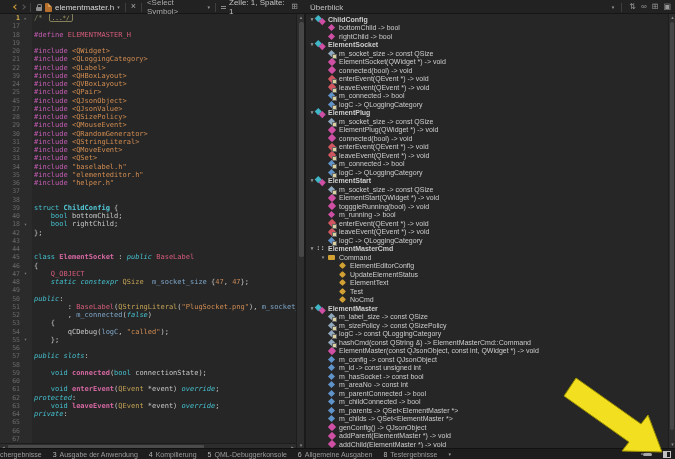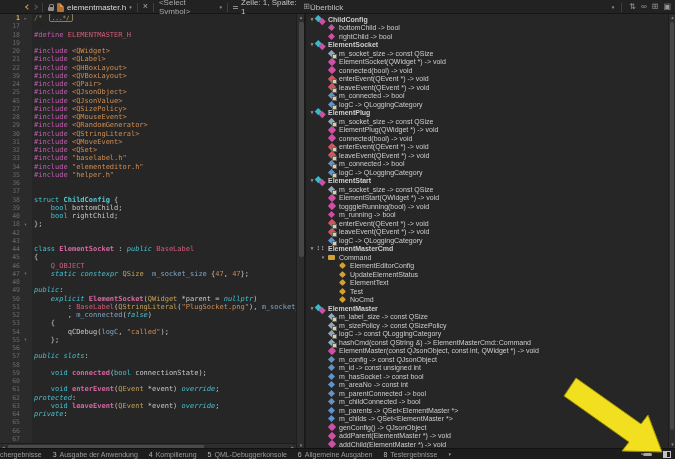--- a/index.html
+++ b/index.html
@@ -3,21 +3,21 @@
 <meta charset="utf-8">
 <style>
   *{box-sizing:border-box;margin:0;padding:0}
   html,body{width:675px;height:459px;overflow:hidden}
   body{background:#262626;font-family:"Liberation Sans",sans-serif;position:relative}
   #app{position:absolute;left:0;top:0;width:675px;height:459px;overflow:hidden}
 
   
   .toolbar{position:absolute;left:0;top:0;width:675px;height:14px;background:#222222;
     border-bottom:1px solid #161616;font-size:8px;color:#b5b5b5}
-  .tb-left{position:absolute;left:16px;top:0;width:304px;height:14px;display:flex;align-items:center;gap:3px;padding:0 10px}
+  .tb-left{position:absolute;left:4px;top:0;width:304px;height:14px;display:flex;align-items:center;gap:3px;padding:0 10px}
   .sep{width:1px;height:9px;background:#3e3e3e;margin:0 2px;flex:none}
   .chev{width:4px;height:4px;border-left:1.5px solid #cf9a3c;border-bottom:1.5px solid #cf9a3c;
     transform:rotate(45deg);display:inline-block;flex:none}
   .chev.fwd{transform:rotate(225deg);border-color:#585858}
   .lockico{position:relative;width:6px;height:4px;background:#8f8f8f;border-radius:1px;margin-top:3px;flex:none}
   .lockico::before{content:'';position:absolute;left:1px;top:-3px;width:3px;height:3px;
     border:1px solid #8f8f8f;border-bottom:none;border-radius:2px 2px 0 0}
   .ficon{width:7px;height:9px;background:#b5702e;border-radius:1px;position:relative;flex:none}
   .ficon::after{content:'';position:absolute;right:0;top:0;width:0;height:0;
     border:2px solid #222;border-left-color:#d89a55;border-bottom-color:#d89a55}
@@ -352,20 +352,21 @@
           <span class="ln">67</span>
           <span class="fm"></span>
         </div>
       </div>
     <div class="code">
         <div class="cl"><span class="tk-cmt">/* </span><span class="tk-box">...*/</span></div>
         <div class="cl"></div>
         <div class="cl"><span class="tk-pp">#define </span><span class="tk-mac">ELEMENTMASTER_H</span></div>
         <div class="cl"></div>
         <div class="cl"><span class="tk-pp">#include </span><span class="tk-inc">&lt;QWidget&gt;</span></div>
+        <div class="cl"><span class="tk-pp">#include </span><span class="tk-inc">&lt;QLoggingCategory&gt;</span></div>
         <div class="cl"><span class="tk-pp">#include </span><span class="tk-inc">&lt;QLabel&gt;</span></div>
         <div class="cl"><span class="tk-pp">#include </span><span class="tk-inc">&lt;QHBoxLayout&gt;</span></div>
         <div class="cl"><span class="tk-pp">#include </span><span class="tk-inc">&lt;QVBoxLayout&gt;</span></div>
         <div class="cl"><span class="tk-pp">#include </span><span class="tk-inc">&lt;QPair&gt;</span></div>
         <div class="cl"><span class="tk-pp">#include </span><span class="tk-inc">&lt;QJsonObject&gt;</span></div>
         <div class="cl"><span class="tk-pp">#include </span><span class="tk-inc">&lt;QJsonValue&gt;</span></div>
         <div class="cl"><span class="tk-pp">#include </span><span class="tk-inc">&lt;QSizePolicy&gt;</span></div>
         <div class="cl"><span class="tk-pp">#include </span><span class="tk-inc">&lt;QMouseEvent&gt;</span></div>
         <div class="cl"><span class="tk-pp">#include </span><span class="tk-inc">&lt;QRandomGenerator&gt;</span></div>
         <div class="cl"><span class="tk-pp">#include </span><span class="tk-inc">&lt;QStringLiteral&gt;</span></div>
@@ -381,21 +382,20 @@
         <div class="cl"><span class="tk-pl">    </span><span class="tk-kw">bool</span><span class="tk-pl"> rightChild;</span></div>
         <div class="cl"><span class="tk-pl">};</span></div>
         <div class="cl"></div>
         <div class="cl"></div>
         <div class="cl"><span class="tk-kw">class </span><span class="tk-fn">ElementSocket</span><span class="tk-pl"> : </span><span class="tk-kwi">public</span><span class="tk-pl"> </span><span class="tk-mac">BaseLabel</span></div>
         <div class="cl"><span class="tk-pl">{</span></div>
         <div class="cl"><span class="tk-pl">    </span><span class="tk-mac">Q_OBJECT</span></div>
         <div class="cl"><span class="tk-pl">    </span><span class="tk-kwi">static </span><span class="tk-kwi">constexpr </span><span class="tk-type">QSize</span><span class="tk-pl">  </span><span class="tk-mem">m_socket_size</span><span class="tk-pl"> {</span><span class="tk-num">47</span><span class="tk-pl">, </span><span class="tk-num">47</span><span class="tk-pl">};</span></div>
         <div class="cl"></div>
         <div class="cl"><span class="tk-kwi">public</span><span class="tk-pl">:</span></div>
-        <div class="cl"><span class="tk-pl">    </span><span class="tk-kwi">explicit </span><span class="tk-fn">ElementSocket</span><span class="tk-pl">(</span><span class="tk-type">QWidget</span><span class="tk-pl"> *parent = </span><span class="tk-kwi">nullptr</span><span class="tk-pl">)</span></div>
         <div class="cl"><span class="tk-pl">        : </span><span class="tk-mac">BaseLabel</span><span class="tk-pl">(</span><span class="tk-type">QStringLiteral</span><span class="tk-pl">(</span><span class="tk-str">"PlugSocket.png"</span><span class="tk-pl">), </span><span class="tk-mem">m_socket_size</span></div>
         <div class="cl"><span class="tk-pl">        , </span><span class="tk-mem">m_connected</span><span class="tk-pl">(</span><span class="tk-kwi">false</span><span class="tk-pl">)</span></div>
         <div class="cl"><span class="tk-pl">    {</span></div>
         <div class="cl"><span class="tk-pl">        qCDebug(</span><span class="tk-mem">logC</span><span class="tk-pl">, </span><span class="tk-str">"called"</span><span class="tk-pl">);</span></div>
         <div class="cl"><span class="tk-pl">    };</span></div>
         <div class="cl"></div>
         <div class="cl"><span class="tk-kwi">public slots</span><span class="tk-pl">:</span></div>
         <div class="cl"></div>
         <div class="cl"><span class="tk-pl">    </span><span class="tk-kw">void</span><span class="tk-pl"> </span><span class="tk-fn">connected</span><span class="tk-pl">(</span><span class="tk-kw">bool</span><span class="tk-pl"> connectionState);</span></div>
         <div class="cl"></div>

